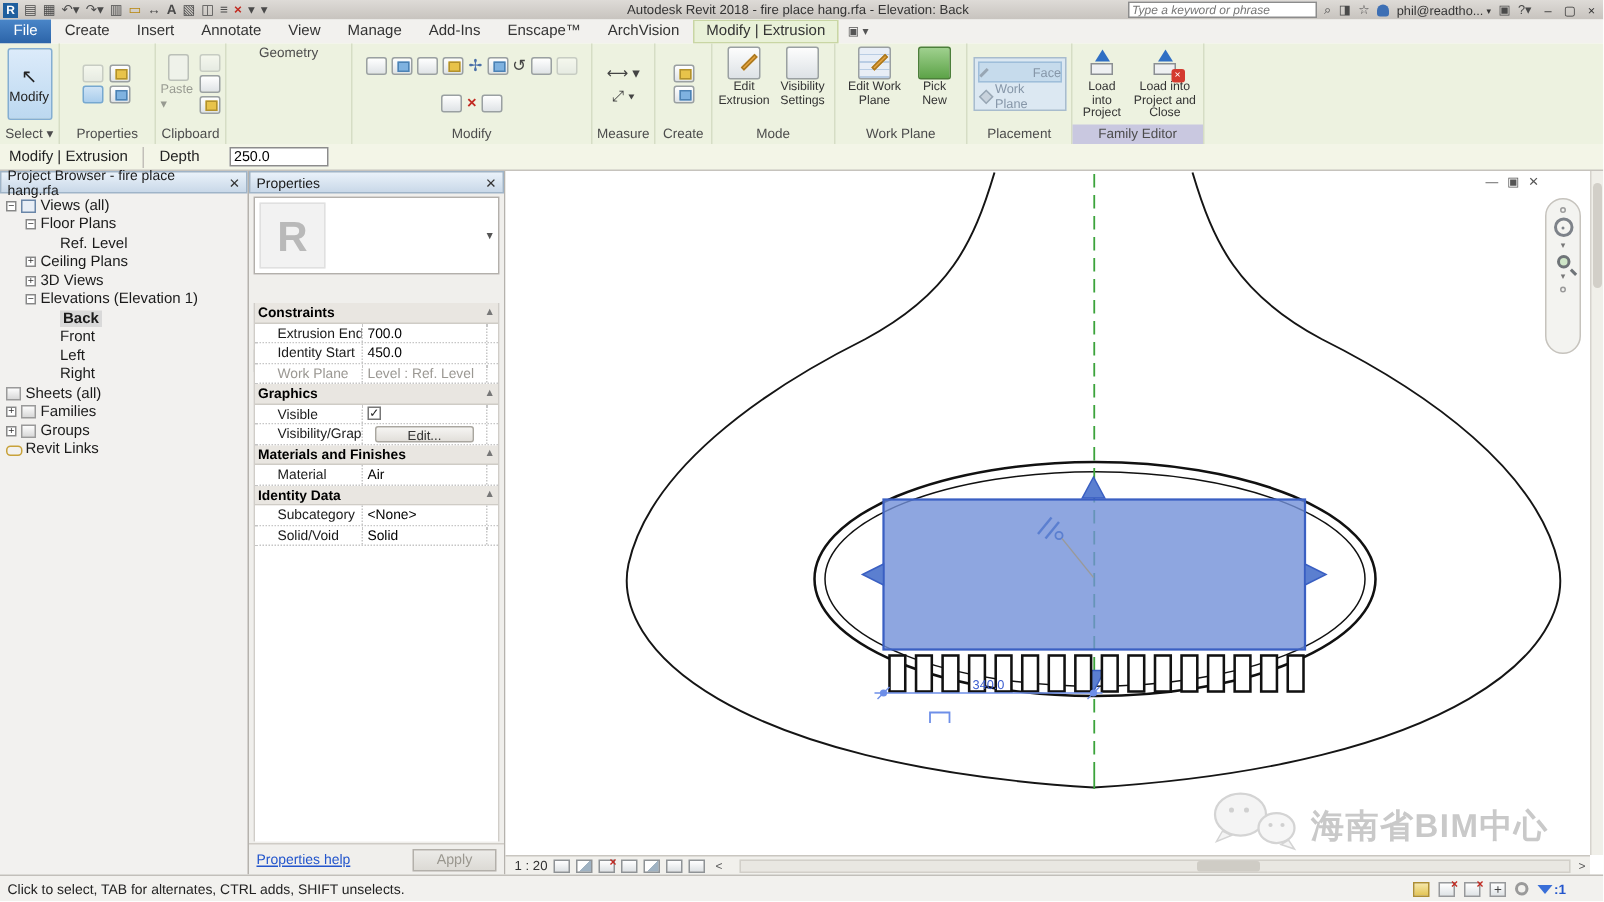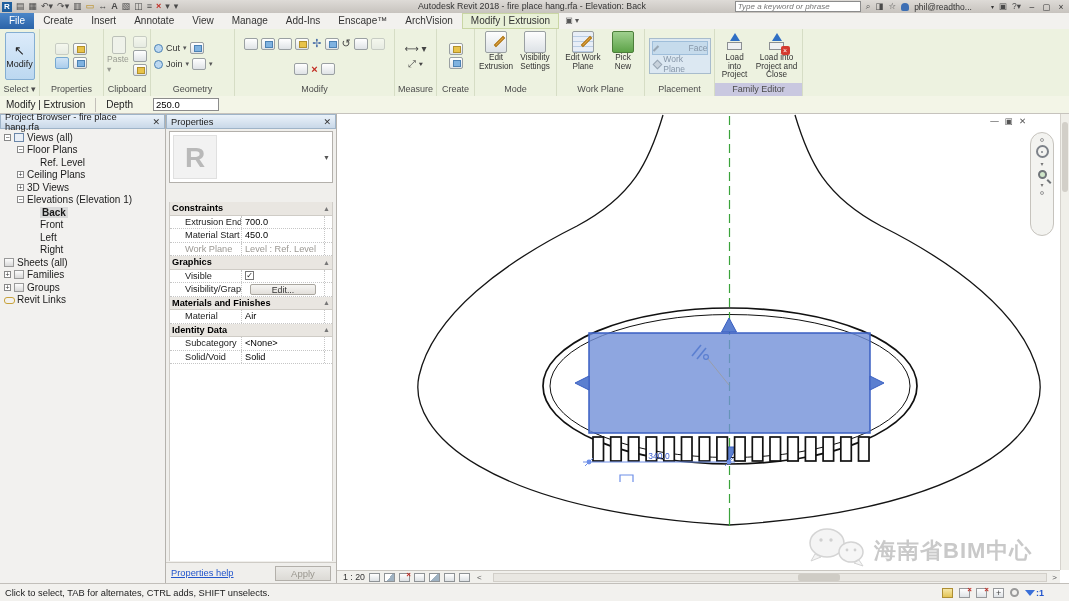--- a/index.html
+++ b/index.html
@@ -10,21 +10,21 @@
   .titlebar { position:absolute; top:0; left:0; width:100%; height:13px;
     background:linear-gradient(#dedbd7,#c7c3be); display:flex; align-items:center;
     font-size:9px; color:#3a3a3a; }
   .qat { display:flex; align-items:center; gap:4px; padding-left:2px; }
   .qat span { font-size:9px; line-height:11px; color:#4a4a4a; }
   .qat .rlogo { width:10px; height:10px; background:#1f5f9e; color:#fff; font-weight:bold; font-size:8px; text-align:center; line-height:10px; }
   .title-text { position:absolute; left:418px; top:1px; font-size:8.8px; color:#333; white-space:nowrap; }
   .tb-right { position:absolute; right:2px; top:0; height:13px; display:flex; align-items:center; gap:5px; }
   .searchbox { width:126px; height:11px; background:#fff; border:1px solid #8c8c8c; font-size:8px; font-style:italic; color:#999; padding:0 2px; }
   .tbicon { font-size:8.5px; color:#4a4a4a; line-height:11px; }
-  .user-chip { display:flex; align-items:center; gap:19px; font-size:8.5px; color:#333; }
+  .user-chip { display:flex; align-items:center; gap:2px; font-size:8.5px; color:#333; }
   .usr { width:8px; height:8px; border-radius:50% 50% 2px 2px; background:#3d6fb4; }
   .winbtns span { display:inline-block; width:12px; text-align:center; font-size:8.5px; color:#333; }
 
   
   .tabrow { position:absolute; top:13px; left:0; width:100%; height:16px; background:#f2f1ee;
     display:flex; align-items:stretch; font-size:10px; color:#333; }
   .tab { padding:0 9px; line-height:16px; white-space:nowrap; }
   .tab.file { background:linear-gradient(#4a86c8,#2b63a8); color:#fff; }
   .tab.active { background:#e9f1d8; box-shadow:inset 0 0 0 1px #c9d6a4; }
   .tab-extra { line-height:16px; font-size:8px; color:#555; padding:0 6px; }
@@ -243,35 +243,20 @@
         <div class="smallcol">
           <span class="ic dim"></span>
           <span class="ic"></span>
           <span class="ic yellow"></span>
         </div>
       </div>
       <div class="plabel">Clipboard</div>
     </div>
 
     <div class="rpanel" style="width:84px;">
-      <div class="rbody" style="flex-direction:column; align-items:flex-start; gap:4px;">
-        <div class="gline">
-          <span class="gdot"></span>
-          <span>Cut</span>
-            <span class="carrow">▾</span>
-          <span class="ic blue"></span>
-        </div>
-        <div class="gline">
-          <span class="gdot"></span>
-          <span>Join</span>
-            <span class="carrow">▾</span>
-          <span class="ic"></span>
-            <span class="carrow">▾</span>
-        </div>
-      </div>
       <div class="plabel">Geometry</div>
     </div>
 
     <div class="rpanel" style="width:160px;">
       <div class="rbody" style="flex-wrap:wrap; gap:3px; padding:3px 6px;">
         <span class="ic"></span>
         <span class="ic blue"></span>
         <span class="ic"></span>
         <span class="ic yellow"></span>
         <span style="font-size:11px;color:#4a6fa8;">✢</span>
@@ -472,21 +457,21 @@
         <div class="prw section">
           <span class="slabel">Constraints</span>
           <span class="pin">▲</span>
         </div>
         <div class="prw">
           <span class="lbl">Extrusion End</span>
           <span class="val">700.0</span>
           <span class="sc"></span>
         </div>
         <div class="prw">
-          <span class="lbl">Material Start</span>
+          <span class="lbl">Identity Start</span>
           <span class="val">450.0</span>
           <span class="sc"></span>
         </div>
         <div class="prw disabled">
           <span class="lbl">Work Plane</span>
           <span class="val">Level : Ref. Level</span>
           <span class="sc"></span>
         </div>
         <div class="prw section">
           <span class="slabel">Graphics</span>

